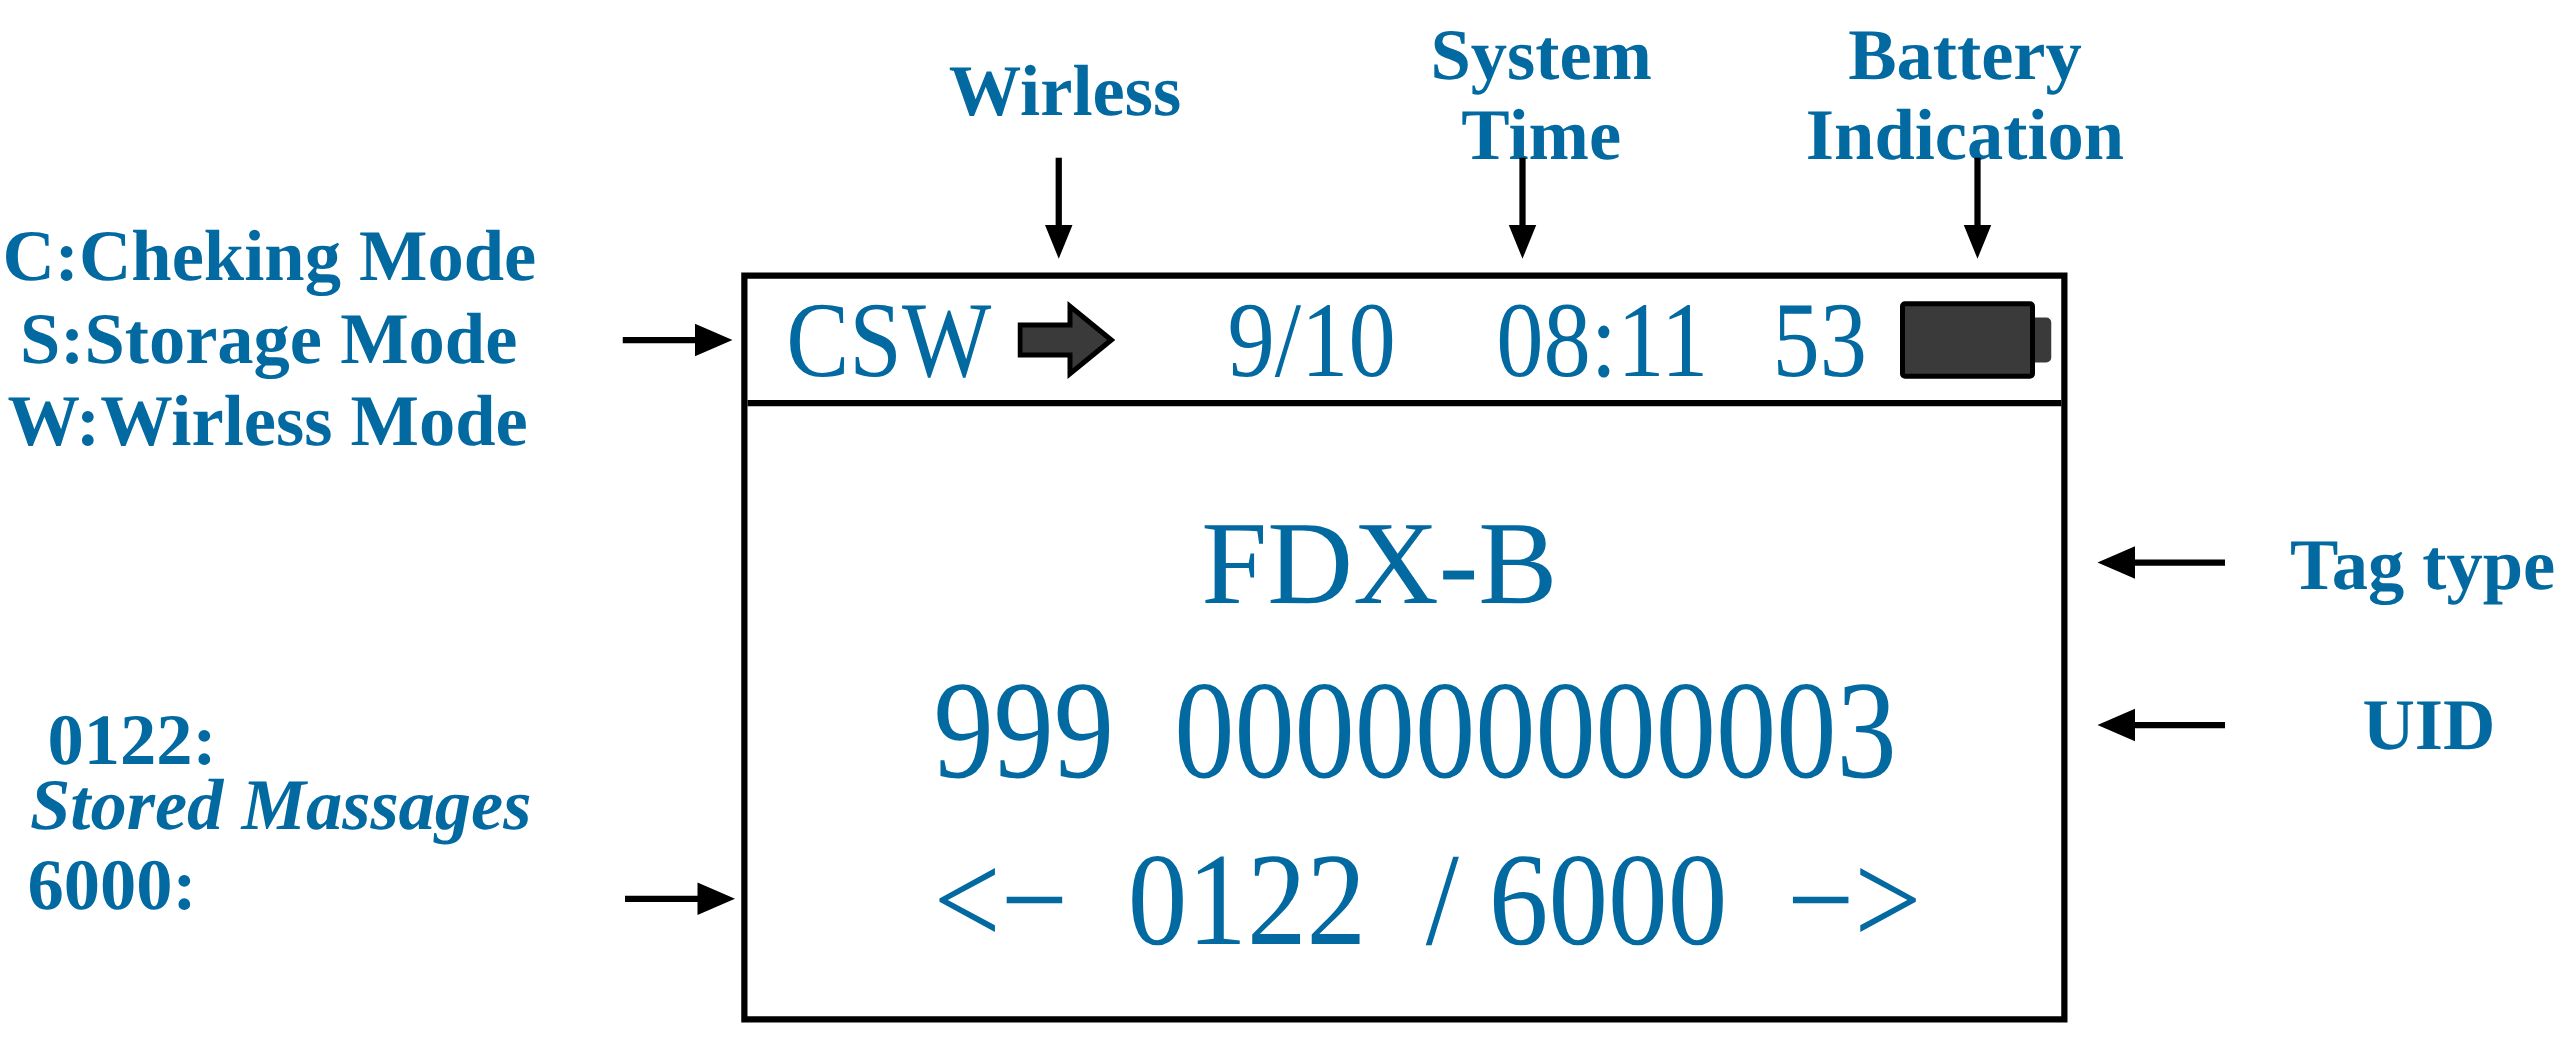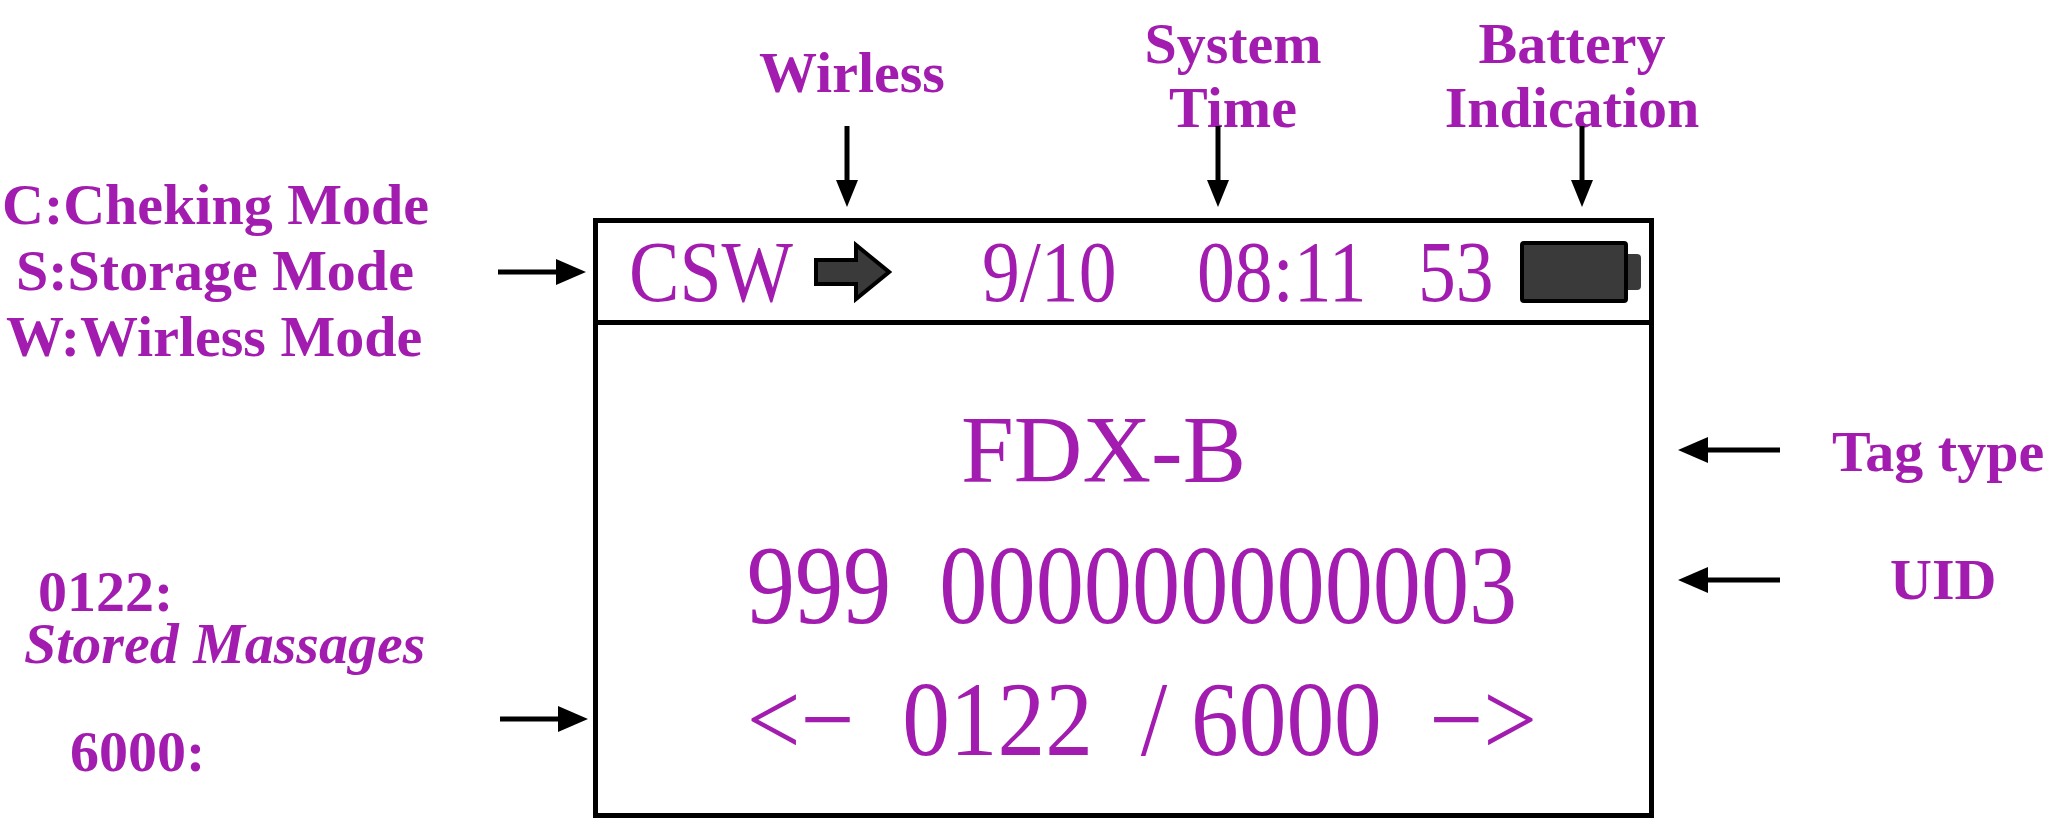--- a/index.html
+++ b/index.html
@@ -1,18 +1,18 @@
 <!DOCTYPE html>
 <html><head>
 <meta charset="utf-8">
 <style>
   html,body{margin:0;padding:0;background:#fff;}
   .canvas{
     position:relative;width:2050px;height:831px;background:#fff;
-    font-family:"Liberation Serif","DejaVu Serif",serif;color:#a21caf;overflow:hidden;
+    font-family:"Liberation Serif","DejaVu Serif",serif;color:#0369a1;overflow:hidden;
   }
   
   .ann{
     position:absolute;font-weight:bold;font-size:58px;line-height:64px;
     white-space:nowrap;transform:translateY(-50%);
   }
   .ann.centered{transform:translate(-50%,-50%);text-align:center;}
   
   .screen-text{position:absolute;white-space:pre;}
   .arrow{position:absolute;}
@@ -85,21 +85,21 @@
   <div class="ann" style="left:16px;top:271px;">S:Storage Mode</div>
   <div class="ann" style="left:6px;top:337px;">W:Wirless Mode</div>
 
   <svg class="arrow" style="left:498px;top:251px;" width="90" height="42" viewBox="0 0 90 42">
     <line x1="0" y1="21" x2="60" y2="21" stroke="#000" stroke-width="5"></line>
     <polygon points="58,8 58,34 88,21" fill="#000"></polygon>
   </svg>
 
   <div class="ann" style="left:38px;top:592px;">0122:</div>
   <div class="ann" style="left:24px;top:644px;font-style:italic;">Stored Massages</div>
-  <div class="ann" style="left:22px;top:752px;margin-left:48px;">6000:</div>
+  <div class="ann" style="left:22px;top:708px;">6000:</div>
 
   <svg class="arrow" style="left:500px;top:698px;" width="90" height="42" viewBox="0 0 90 42">
     <line x1="0" y1="21" x2="60" y2="21" stroke="#000" stroke-width="5"></line>
     <polygon points="58,8 58,34 88,21" fill="#000"></polygon>
   </svg>
 
   <svg class="arrow" style="left:1676px;top:429px;" width="104" height="42" viewBox="0 0 104 42">
     <line x1="30" y1="21" x2="104" y2="21" stroke="#000" stroke-width="5"></line>
     <polygon points="32,8 32,34 2,21" fill="#000"></polygon>
   </svg>

